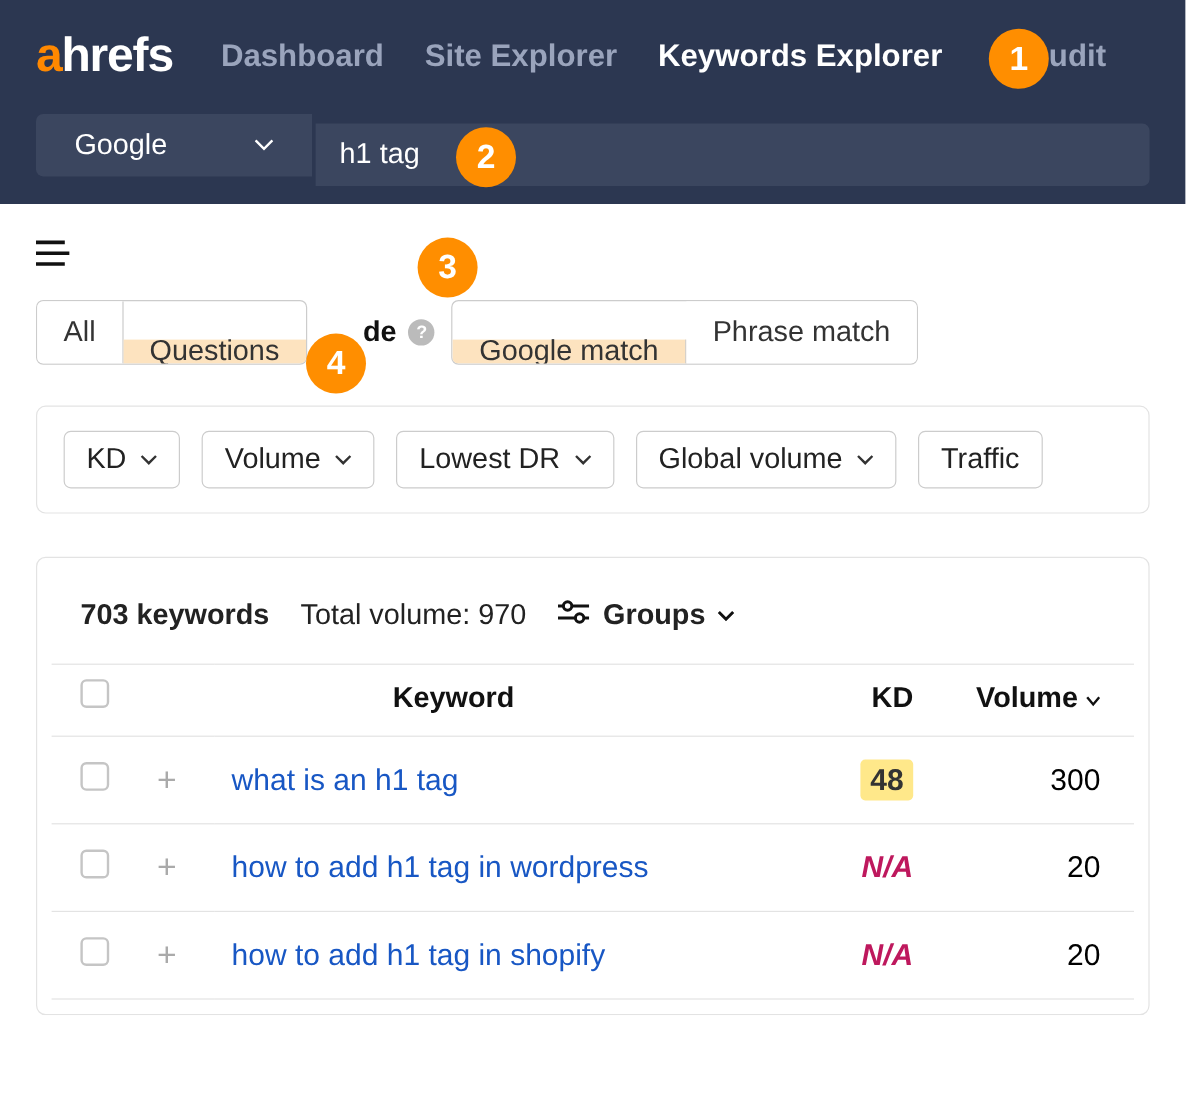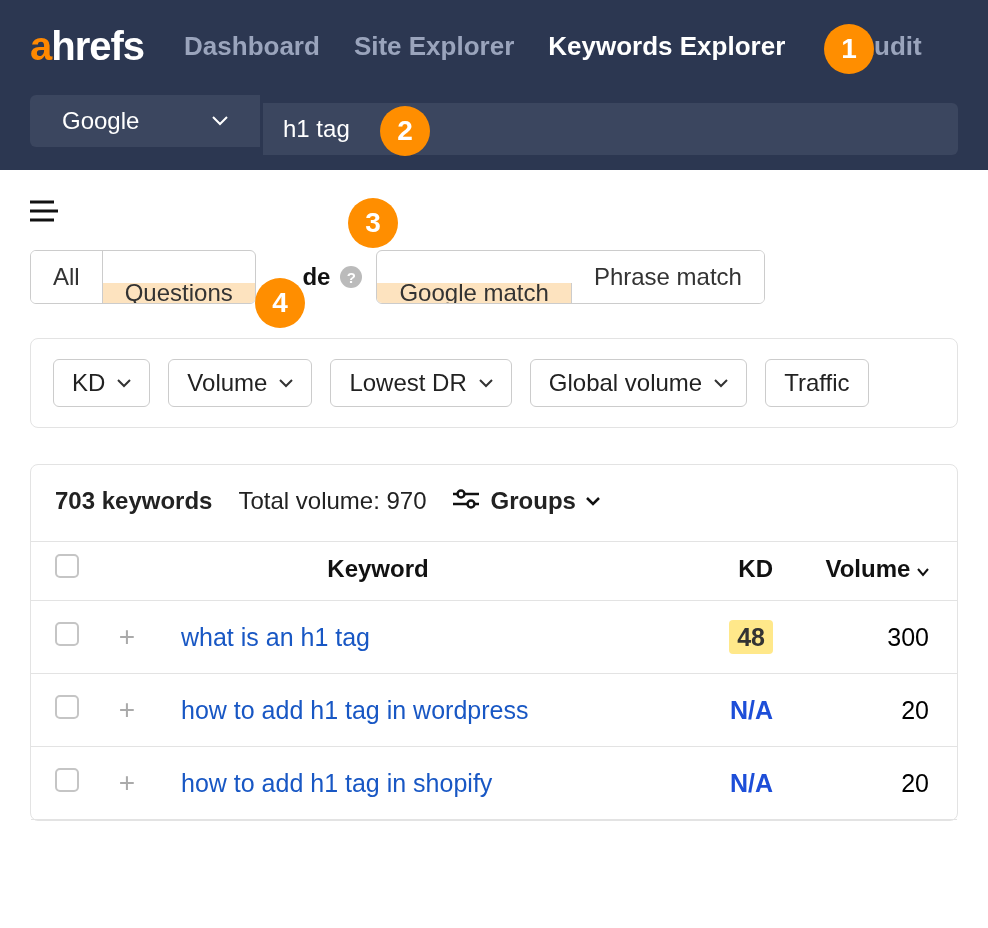--- a/index.html
+++ b/index.html
@@ -29,37 +29,37 @@
 .tabs-row { display: flex; align-items: center; margin-bottom: 34px; }
 .seg { display: flex; border: 1px solid #ccc; border-radius: 6px; overflow: hidden; height: 54px; }
 .seg-btn { padding: 0 22px; display: flex; align-items: center; font-size: 24px; color: #333; cursor: pointer; border-right: 1px solid #ccc; background: #fff; }
 .seg-btn:last-child { border-right: none; }
 .seg-btn.active { background: #fde3bf; margin-top: 32px; }
 .mode-label { margin: 0 14px 0 20px; font-size: 24px; font-weight: 700; color: #111; display: flex; align-items: center; }
 .help-icon { width: 22px; height: 22px; border-radius: 50%; background: #bbb; color: #fff; display: inline-flex; align-items: center; justify-content: center; font-size: 15px; font-weight: 700; margin-left: 10px; }
 .filters-card { border: 1px solid #e3e3e3; border-radius: 8px; padding: 20px 22px; display: flex; gap: 18px; margin-bottom: 36px; overflow: hidden; }
 .filter { border: 1px solid #ccc; border-radius: 6px; padding: 0 18px; height: 48px; display: flex; align-items: center; font-size: 24px; color: #222; cursor: pointer; white-space: nowrap; background: #fff; }
 .filter .chev { margin-left: 12px; }
-.results-card { border: 1px solid #e3e3e3; border-radius: 8px; padding: 0; }
+.results-card { border: 1px solid #e3e3e3; border-radius: 8px; padding: 12px; }
 .meta-row { display: flex; align-items: center; padding: 22px 24px 26px 24px; gap: 26px; font-size: 24px; color: #222; }
 .meta-row .count { font-weight: 700; }
 .groups { display: flex; align-items: center; cursor: pointer; font-weight: 700; }
 .slider-icon { margin-right: 12px; }
 .table { width: 100%; border-collapse: collapse; }
 .table th { text-align: center; font-size: 24px; font-weight: 700; color: #111; padding: 12px 14px 16px 14px; border-top: 1px solid #e3e3e3; border-bottom: 1px solid #e3e3e3; }
 .table th.kwcol { padding-left: 0; }
 .table th.right { text-align: right; }
 .table th.vol { white-space: nowrap; }
 .table td { padding: 20px 14px; font-size: 25px; border-bottom: 1px solid #e3e3e3; vertical-align: middle; }
 .table td.kw a { color: #1857c4; text-decoration: none; }
 .table td.right { text-align: right; }
 .chk { width: 24px; height: 24px; border: 2px solid #c5c5c5; border-radius: 5px; display: inline-block; cursor: pointer; }
 .plus { color: #aaa; font-size: 28px; cursor: pointer; margin: 0 16px 0 10px; display:inline-block; width:20px; text-align:center; }
 .kd-chip { background: #ffe88a; padding: 3px 8px; border-radius: 4px; font-weight: 700; color: #333; margin-left: 18px; }
-.na { color: #1d4ed8; font-weight: 600; }
+.na { color: #be185d; font-weight: 600; font-style: italic; }
 .chev { display:inline-block; }
 .chev svg { display:block; }
 .firstcol { width: 50px; padding-left: 24px !important; }
 .pluscol { width: 50px; }
 .kwcol { width: auto; }
 .kdcol { width: 110px; }
 .volcol { width: 170px; padding-right: 28px !important; }
 .nav-wrap { position: relative; }
 </style>
 </head>

